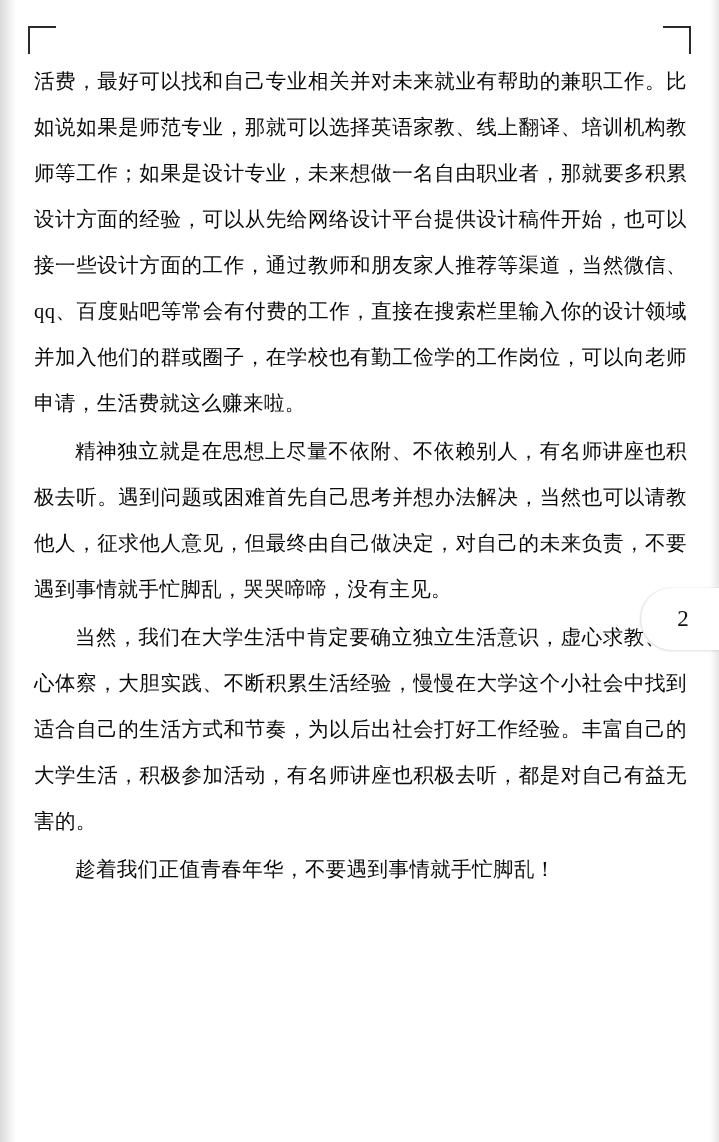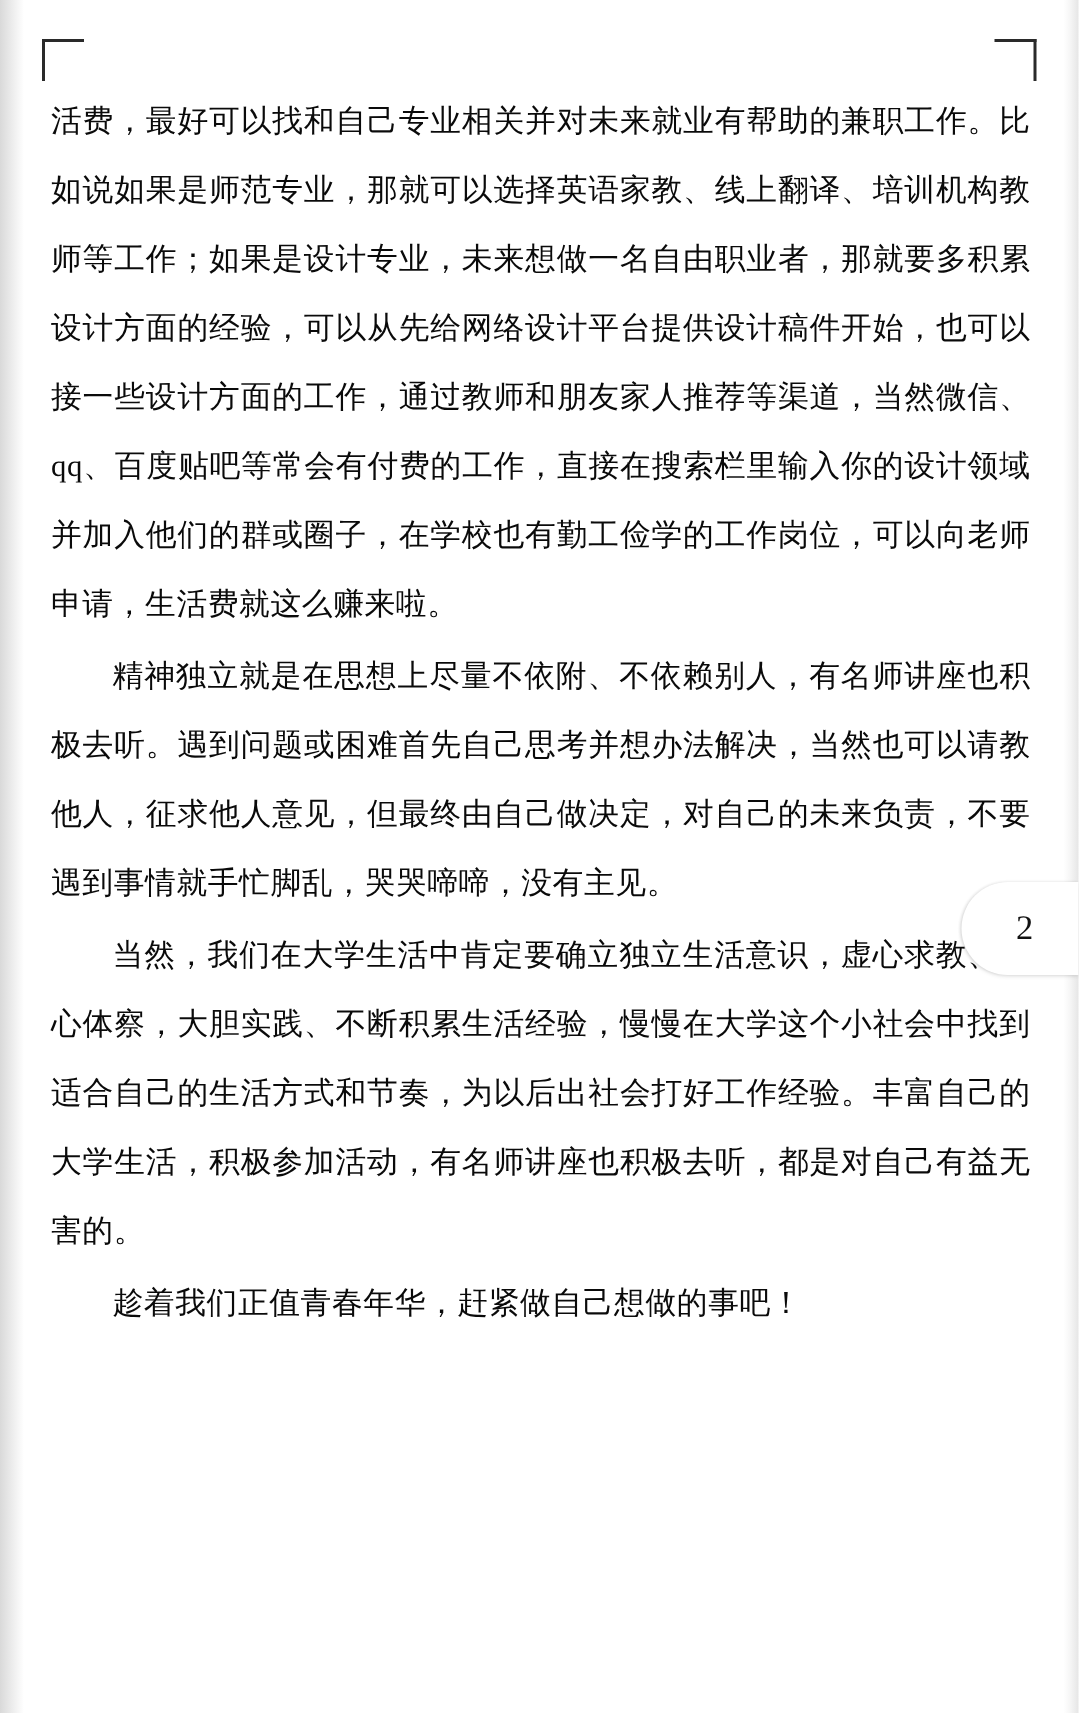--- a/index.html
+++ b/index.html
@@ -107,21 +107,21 @@
   <div class="left-edge"></div>
   <div class="right-edge"></div>
 
   <div class="crop tl"></div>
   <div class="crop tr"></div>
 
   <div class="content">
     <p class="para">活费，最好可以找和自己专业相关并对未来就业有帮助的兼职工作。比如说如果是师范专业，那就可以选择英语家教、线上翻译、培训机构教师等工作；如果是设计专业，未来想做一名自由职业者，那就要多积累设计方面的经验，可以从先给网络设计平台提供设计稿件开始，也可以接一些设计方面的工作，通过教师和朋友家人推荐等渠道，当然微信、qq、百度贴吧等常会有付费的工作，直接在搜索栏里输入你的设计领域并加入他们的群或圈子，在学校也有勤工俭学的工作岗位，可以向老师申请，生活费就这么赚来啦。</p>
     <p class="para indent">精神独立就是在思想上尽量不依附、不依赖别人，有名师讲座也积极去听。遇到问题或困难首先自己思考并想办法解决，当然也可以请教他人，征求他人意见，但最终由自己做决定，对自己的未来负责，不要遇到事情就手忙脚乱，哭哭啼啼，没有主见。</p>
     <p class="para indent">当然，我们在大学生活中肯定要确立独立生活意识，虚心求教、细心体察，大胆实践、不断积累生活经验，慢慢在大学这个小社会中找到适合自己的生活方式和节奏，为以后出社会打好工作经验。丰富自己的大学生活，积极参加活动，有名师讲座也积极去听，都是对自己有益无害的。</p>
-    <p class="para indent">趁着我们正值青春年华，赶紧做自己想做的事吧！</p>
+    <p class="para indent">趁着我们正值青春年华，不要遇到事情就手忙脚乱！</p>
   </div>
 
   <div class="page-number-bubble">
     <span>2</span>
   </div>
 
   <div class="scan-noise"></div>
 </div>
 
 </body></html>

